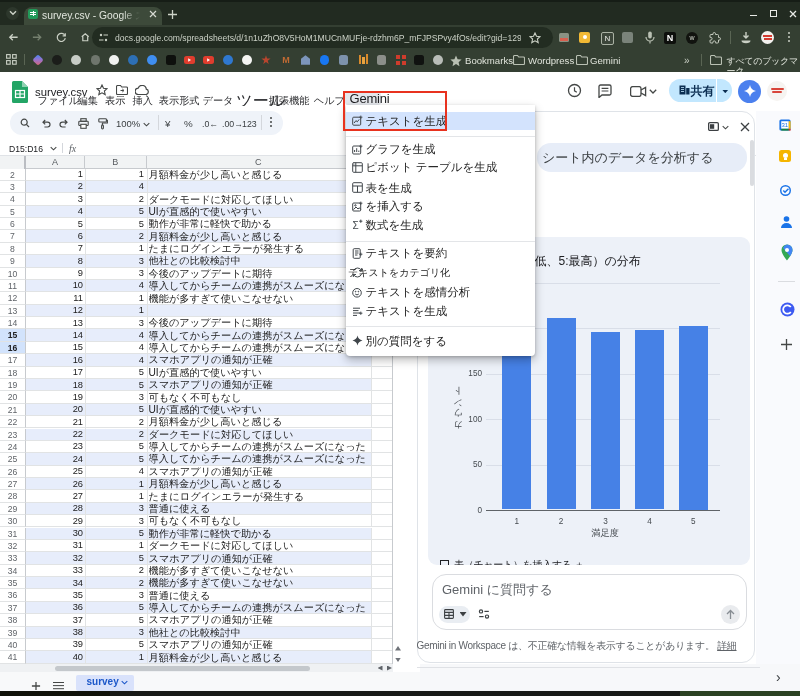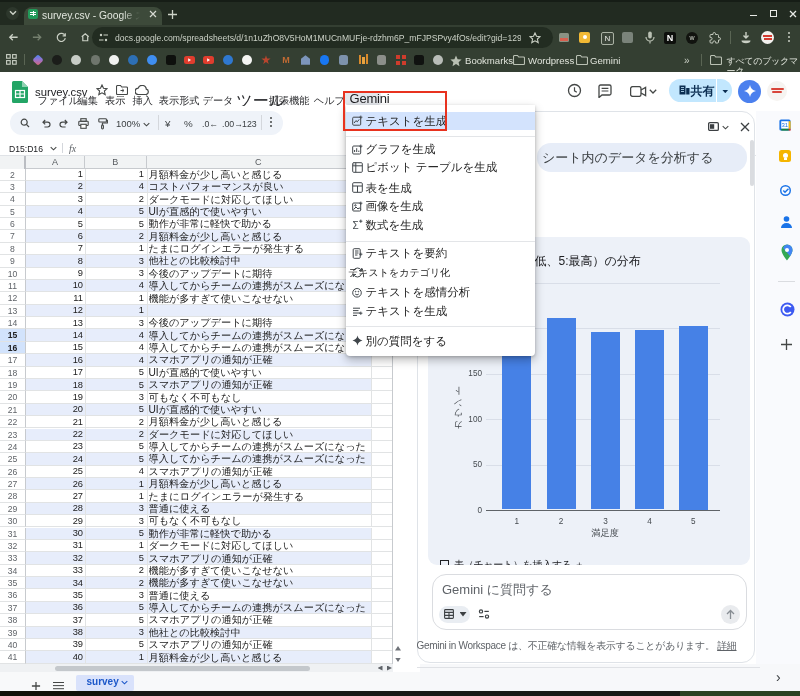--- a/index.html
+++ b/index.html
@@ -250,21 +250,20 @@
     <div class="a" style="left:0;top:0.0px;width:26px;height:12.38px;background:#ffffff;border-bottom:1px solid #e1e3e4;border-right:1px solid #c7cace;box-sizing:border-box;text-align:center;font-size:8.6px;line-height:12.38px;color:#5f6368;font-weight:normal">2</div>
     <div class="a" style="left:371px;top:0.0px;width:22px;height:12.38px;background:#fff;border-bottom:1px solid #e1e3e4;border-left:1px solid #e1e3e4;box-sizing:border-box"></div>
     <div class="a" style="left:26px;top:1.5px;width:57px;text-align:right;font-size:9.3px;line-height:9.5px;color:#1a1a1a">1</div>
     <div class="a" style="left:85px;top:1.5px;width:59px;text-align:right;font-size:9.3px;line-height:9.5px;color:#1a1a1a">1</div>
     <div class="a" style="left:148.5px;top:1.2px;width:222px;font-size:10.2px;line-height:10.4px;color:#1a1a1a;white-space:nowrap;overflow:hidden">月額料金が少し高いと感じる</div>
     <div class="a" style="left:26px;top:12.4px;width:345px;height:12.38px;background:#e7edfb;border-bottom:1px solid #e1e3e4;box-sizing:border-box"></div>
     <div class="a" style="left:0;top:12.4px;width:26px;height:12.38px;background:#ffffff;border-bottom:1px solid #e1e3e4;border-right:1px solid #c7cace;box-sizing:border-box;text-align:center;font-size:8.6px;line-height:12.38px;color:#5f6368;font-weight:normal">3</div>
     <div class="a" style="left:371px;top:12.4px;width:22px;height:12.38px;background:#fff;border-bottom:1px solid #e1e3e4;border-left:1px solid #e1e3e4;box-sizing:border-box"></div>
     <div class="a" style="left:26px;top:13.9px;width:57px;text-align:right;font-size:9.3px;line-height:9.5px;color:#1a1a1a">2</div>
     <div class="a" style="left:85px;top:13.9px;width:59px;text-align:right;font-size:9.3px;line-height:9.5px;color:#1a1a1a">4</div>
-    <div class="a" style="left:148.5px;top:13.6px;width:222px;font-size:10.2px;line-height:10.4px;color:#1a1a1a;white-space:nowrap;overflow:hidden">コストパフォーマンスが良い</div>
     <div class="a" style="left:26px;top:24.8px;width:345px;height:12.38px;background:#ffffff;border-bottom:1px solid #e1e3e4;box-sizing:border-box"></div>
     <div class="a" style="left:0;top:24.8px;width:26px;height:12.38px;background:#ffffff;border-bottom:1px solid #e1e3e4;border-right:1px solid #c7cace;box-sizing:border-box;text-align:center;font-size:8.6px;line-height:12.38px;color:#5f6368;font-weight:normal">4</div>
     <div class="a" style="left:371px;top:24.8px;width:22px;height:12.38px;background:#fff;border-bottom:1px solid #e1e3e4;border-left:1px solid #e1e3e4;box-sizing:border-box"></div>
     <div class="a" style="left:26px;top:26.3px;width:57px;text-align:right;font-size:9.3px;line-height:9.5px;color:#1a1a1a">3</div>
     <div class="a" style="left:85px;top:26.3px;width:59px;text-align:right;font-size:9.3px;line-height:9.5px;color:#1a1a1a">2</div>
     <div class="a" style="left:148.5px;top:26.0px;width:222px;font-size:10.2px;line-height:10.4px;color:#1a1a1a;white-space:nowrap;overflow:hidden">ダークモードに対応してほしい</div>
     <div class="a" style="left:26px;top:37.1px;width:345px;height:12.38px;background:#e7edfb;border-bottom:1px solid #e1e3e4;box-sizing:border-box"></div>
     <div class="a" style="left:0;top:37.1px;width:26px;height:12.38px;background:#ffffff;border-bottom:1px solid #e1e3e4;border-right:1px solid #c7cace;box-sizing:border-box;text-align:center;font-size:8.6px;line-height:12.38px;color:#5f6368;font-weight:normal">5</div>
     <div class="a" style="left:371px;top:37.1px;width:22px;height:12.38px;background:#fff;border-bottom:1px solid #e1e3e4;border-left:1px solid #e1e3e4;box-sizing:border-box"></div>
     <div class="a" style="left:26px;top:38.6px;width:57px;text-align:right;font-size:9.3px;line-height:9.5px;color:#1a1a1a">4</div>
@@ -646,21 +645,21 @@
   </svg>
 <div class="a" style="left:365.5px;top:182.5px;font-size:11.5px;line-height:10px;color:#1f1f1f;white-space:nowrap">表を生成</div>
 <svg class="a" style="left:352px;top:200.5px" width="11" height="11" viewBox="0 0 11 11">
     <g fill="none" stroke="#40464b" stroke-width="1">
       <rect x="0.7" y="2" width="8 " height="8" rx="1"></rect>
       <path d="M1.5 8.6 4 6 6 8 7.4 6.8 8.7 8.4"></path>
       <circle cx="3.4" cy="4.4" r="0.7"></circle>
       <path d="M8.8 0.6 V3.8 M7.2 2.2 H10.4"></path>
     </g>
   </svg>
-<div class="a" style="left:365.5px;top:201.0px;font-size:11.5px;line-height:10px;color:#1f1f1f;white-space:nowrap">画像を生成</div>
+<div class="a" style="left:365.5px;top:201.0px;font-size:11.5px;line-height:10px;color:#1f1f1f;white-space:nowrap">を挿入する</div>
 <svg class="a" style="left:352px;top:219.4px" width="11" height="11" viewBox="0 0 11 11">
     <text x="0.5" y="9.5" font-size="10" fill="#40464b" font-family="Liberation Sans">Σ</text>
     <path d="M8.8 0.6 V3.8 M7.2 2.2 H10.4" stroke="#40464b" stroke-width="1"></path>
   </svg>
 <div class="a" style="left:365.5px;top:219.9px;font-size:11.5px;line-height:10px;color:#1f1f1f;white-space:nowrap">数式を生成</div>
 <svg class="a" style="left:352px;top:247.9px" width="11" height="11" viewBox="0 0 11 11">
     <g fill="none" stroke="#40464b" stroke-width="1">
       <rect x="1.2" y="0.7" width="7" height="9.6" rx="1"></rect>
       <path d="M3 3 H6.5 M3 5 H6.5 M3 7 H5.5"></path>
       <path d="M8.8 4.6 V7.8 M7.2 6.2 H10.4"></path>

